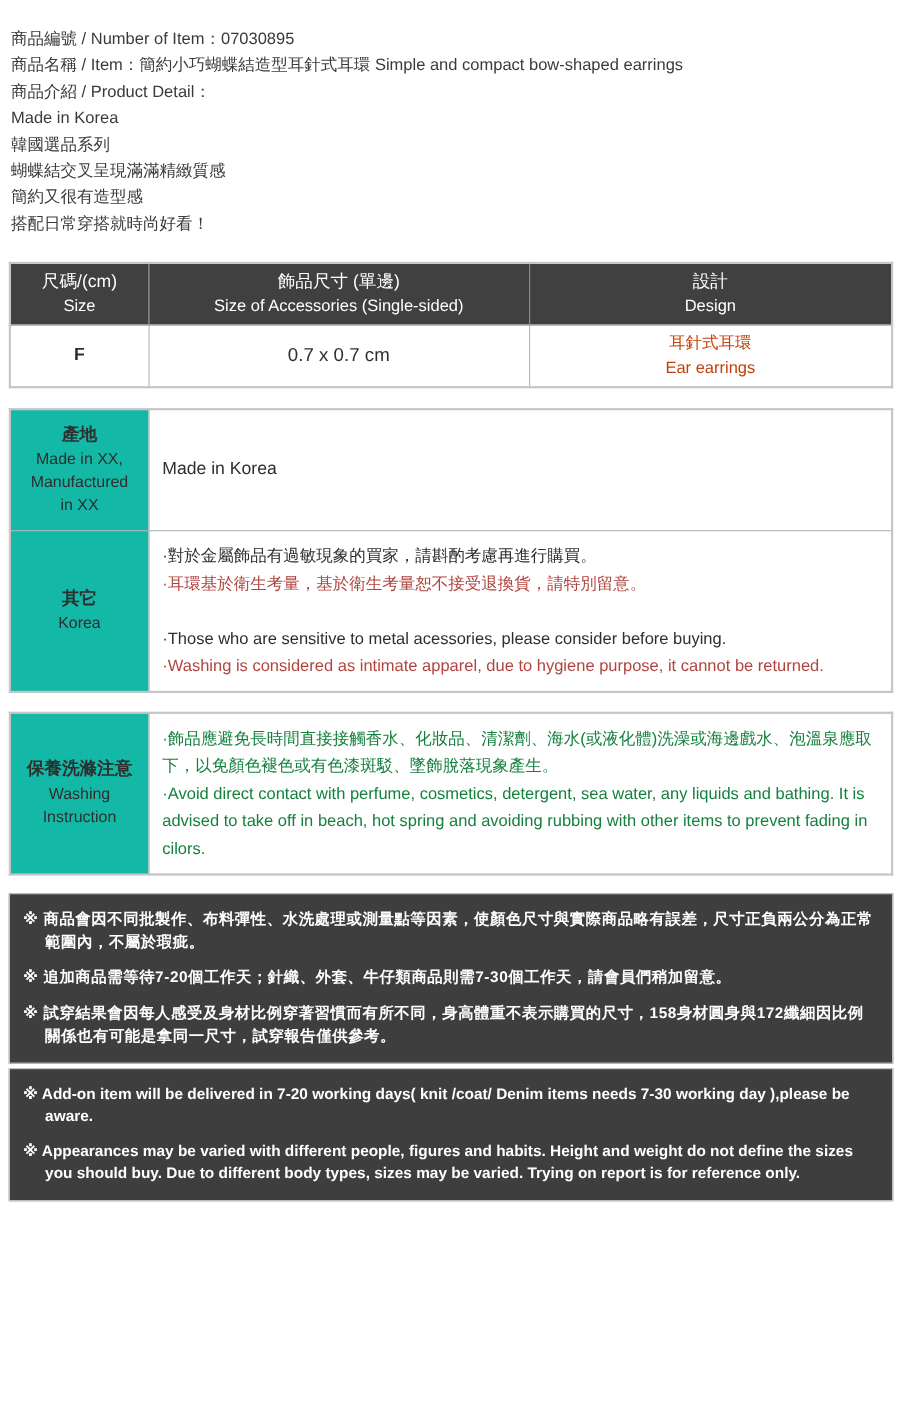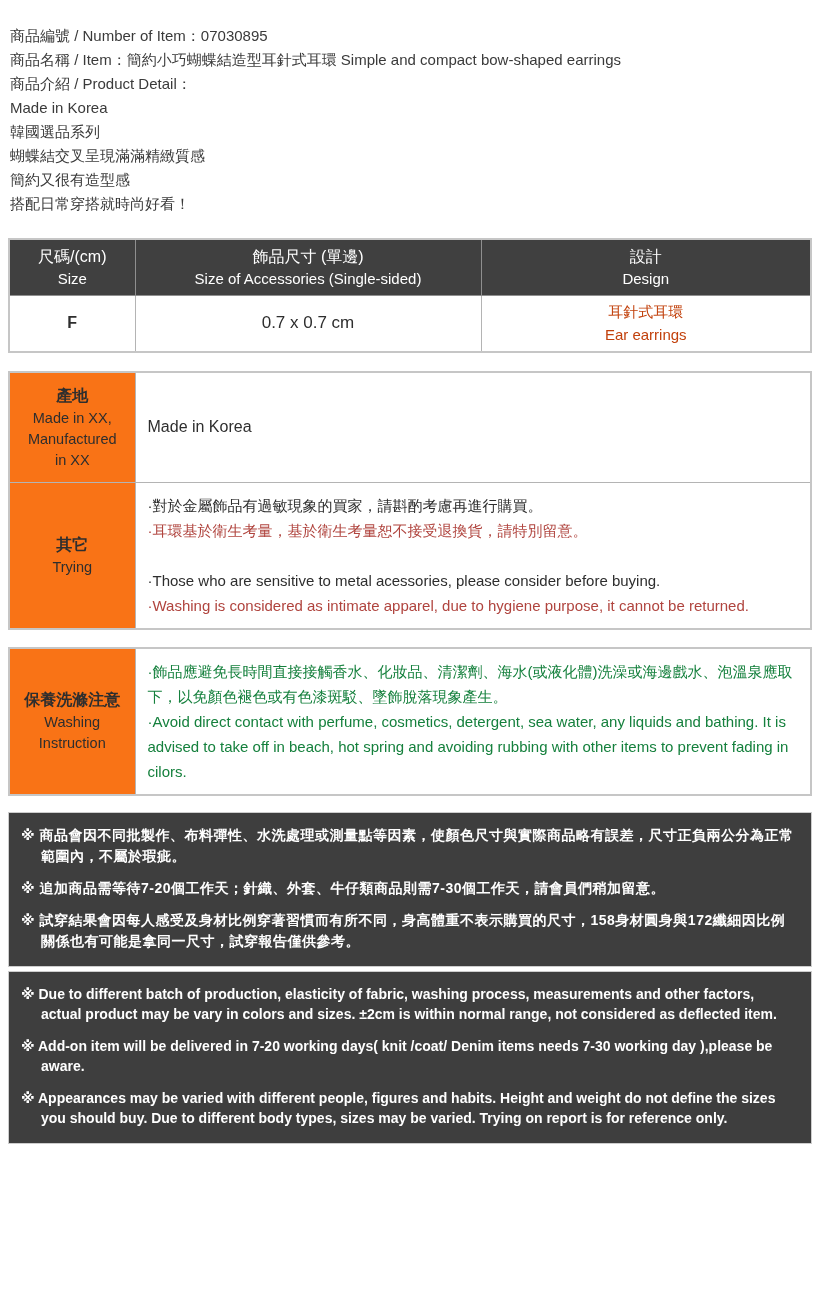--- a/index.html
+++ b/index.html
@@ -35,21 +35,21 @@
   .size-table td { height: 57px; text-align: center; vertical-align: middle; }
   .cell-size  { font-size: 16px; font-weight: bold; color: #2e2e2e; }
   .cell-dim   { font-size: 17px; color: #2e2e2e; }
   .cell-design div { font-size: 15px; line-height: 23px; color: #c2410c; }
 
   
   .detail-table { margin-top: 18px; border: 2px solid #c6c6c6; }
   .wash-table   { margin-top: 17px; border: 2px solid #c6c6c6; }
   .label-cell {
     width: 126px; text-align: center; vertical-align: middle;
-    background: #f97316; padding: 8px 2px;
+    background: #14b8a6; padding: 8px 2px;
   }
   .label-zh { font-size: 16px; font-weight: bold; line-height: 24px; color: #2e2e2e; }
   .label-en { font-size: 14.5px; line-height: 21px; color: #2e2e2e; }
   .value-cell { padding: 10px 12px; vertical-align: middle; }
   .origin-row { height: 110px; }
   .origin-value { font-size: 16px; color: #2e2e2e; }
   .others-cell { vertical-align: top; }
   .others-cell .line { font-size: 15px; line-height: 25px; color: #2e2e2e; }
   .others-cell .spacer { height: 25px; }
   .red { color: #b0443e !important; }
@@ -130,21 +130,21 @@
           <div class="label-zh">產地</div>
           <div class="label-en">Made in XX,</div>
           <div class="label-en">Manufactured</div>
           <div class="label-en">in XX</div>
         </td>
         <td class="value-cell origin-value">Made in Korea</td>
       </tr>
       <tr>
         <td class="label-cell">
           <div class="label-zh">其它</div>
-          <div class="label-en">Trying</div>
+          <div class="label-en">Korea</div>
         </td>
         <td class="value-cell others-cell">
           <div class="line">·對於金屬飾品有過敏現象的買家，請斟酌考慮再進行購買。</div>
           <div class="line red">·耳環基於衛生考量，基於衛生考量恕不接受退換貨，請特別留意。</div>
           <div class="spacer"></div>
           <div class="line">·Those who are sensitive to metal acessories, please consider before buying.</div>
           <div class="line red">·Washing is considered as intimate apparel, due to hygiene purpose, it cannot be returned.</div>
         </td>
       </tr>
     </tbody>
@@ -170,18 +170,17 @@
     </tbody>
   </table>
 
   <div class="note-box note-box-zh">
     <div class="note-item">※ 商品會因不同批製作、布料彈性、水洗處理或測量點等因素，使顏色尺寸與實際商品略有誤差，尺寸正負兩公分為正常範圍內，不屬於瑕疵。</div>
     <div class="note-item">※ 追加商品需等待7-20個工作天；針織、外套、牛仔類商品則需7-30個工作天，請會員們稍加留意。</div>
     <div class="note-item">※ 試穿結果會因每人感受及身材比例穿著習慣而有所不同，身高體重不表示購買的尺寸，158身材圓身與172纖細因比例關係也有可能是拿同一尺寸，試穿報告僅供參考。</div>
   </div>
 
   <div class="note-box note-box-en">
-    <div class="note-item">※ Due to different batch of production, elasticity of fabric, washing process, measurements and other factors, actual product may be vary in colors and sizes. ±2cm is within normal range, not considered as deflected item.</div>
     <div class="note-item">※ Add-on item will be delivered in 7-20 working days( knit /coat/ Denim items needs 7-30 working day ),please be aware.</div>
     <div class="note-item">※ Appearances may be varied with different people, figures and habits. Height and weight do not define the sizes you should buy. Due to different body types, sizes may be varied. Trying on report is for reference only.</div>
   </div>
 
 </div>
 
 </body></html>

